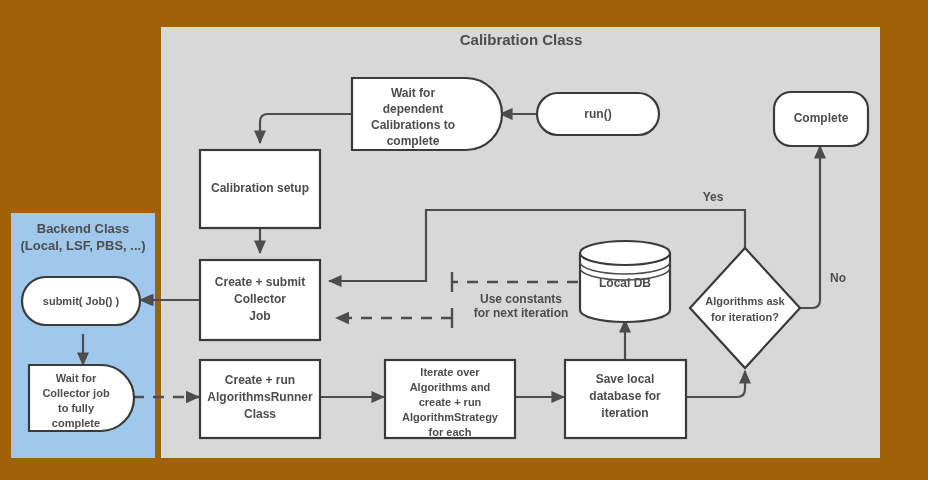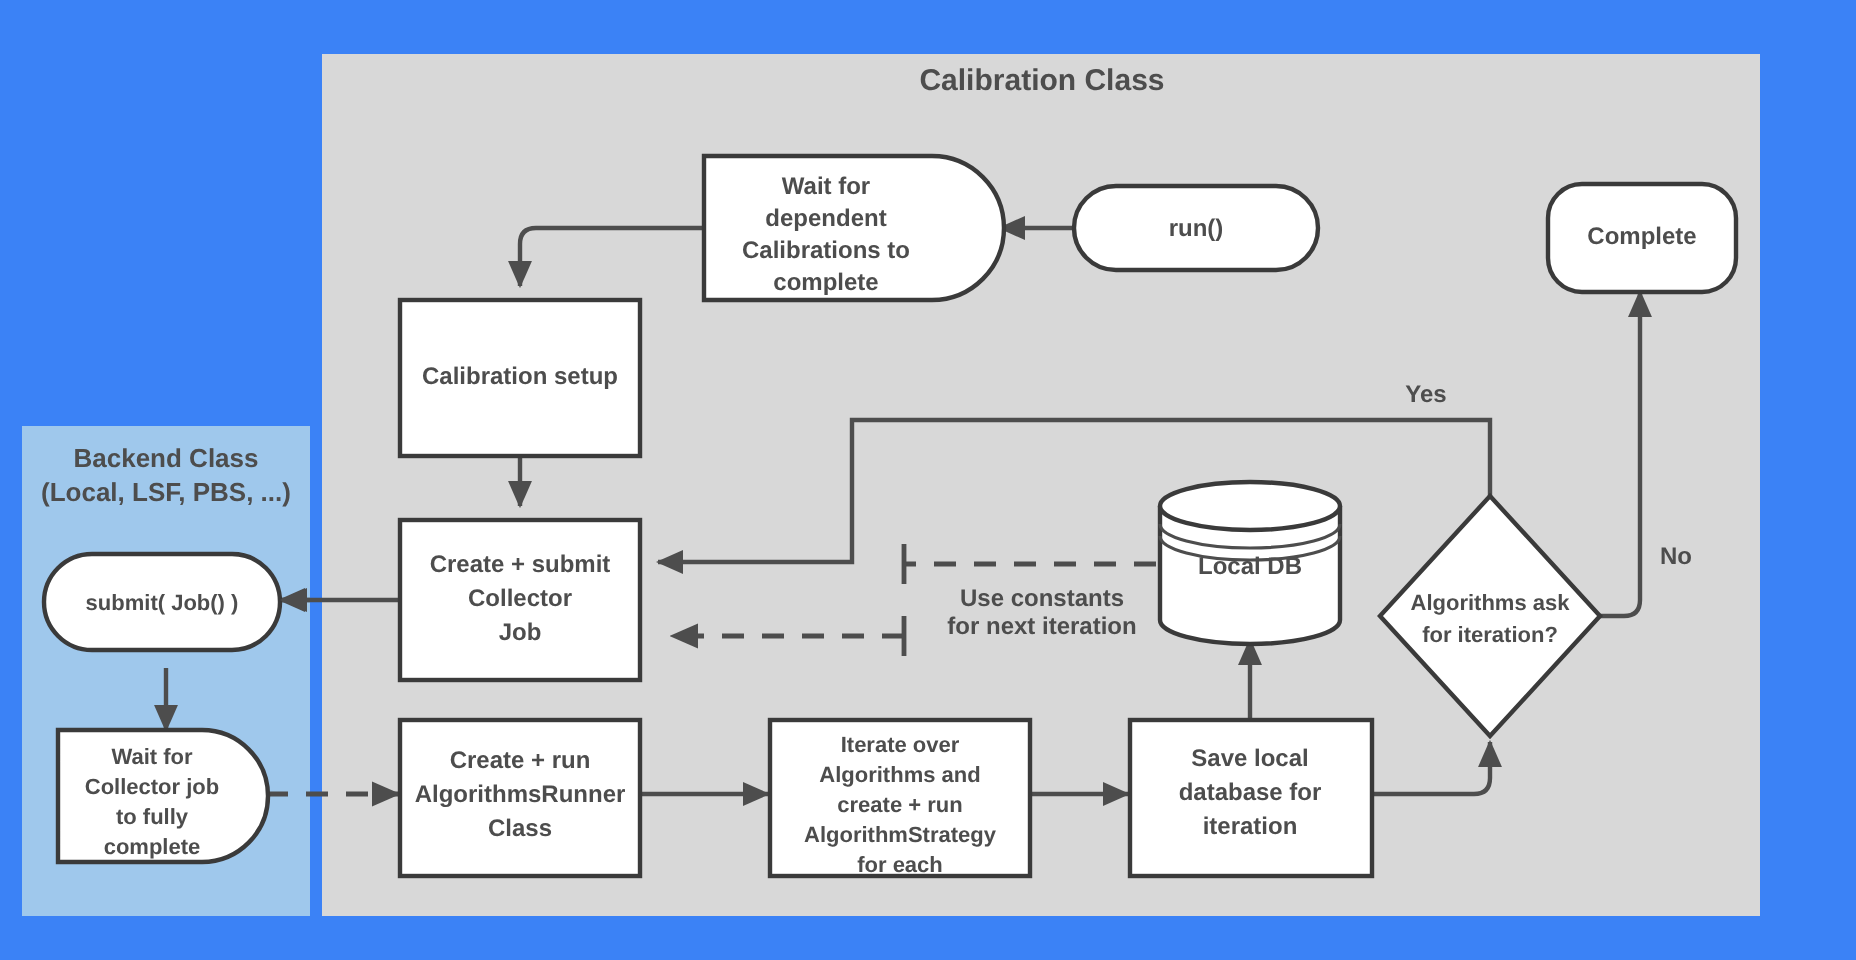--- a/index.html
+++ b/index.html
@@ -7,21 +7,21 @@
     padding: 0;
     background: #ffffff;
   }
   body {
     font-family: "Liberation Sans", sans-serif;
   }
   #canvas {
     position: relative;
     width: 928px;
     height: 480px;
-    background: #3b82f6;
+    background: #a16207;
     overflow: hidden;
   }
   #diagram-svg {
     position: absolute;
     left: 0;
     top: 0;
     width: 928px;
     height: 480px;
   }
   .node-text {

